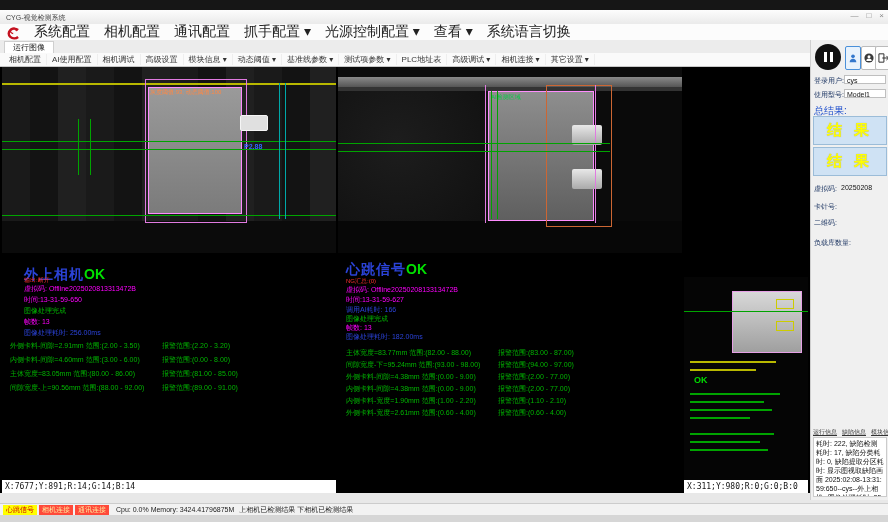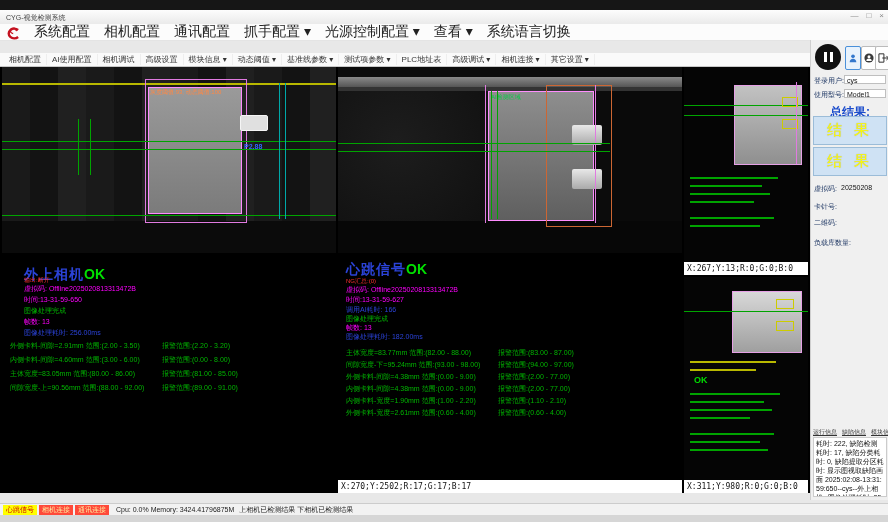--- a/index.html
+++ b/index.html
@@ -55,23 +55,23 @@
   .sim.y2{background:#b8b800;}
 
   
   .side-panel{position:absolute;left:810px;top:40px;width:78px;height:460px;background:#f0f0f0;border-left:1px solid #cfcfcf;box-sizing:border-box;}
   .pause-btn{position:absolute;left:4px;top:4px;width:26px;height:26px;border-radius:50%;background:#111;display:flex;align-items:center;justify-content:center;gap:3px;cursor:pointer;}
   .pause-btn i{display:block;width:3px;height:10px;background:#fff;}
   .icon-btn{position:absolute;top:6px;width:14px;height:22px;border:1px solid #bbb;background:#fff;border-radius:2px;display:flex;align-items:center;justify-content:center;}
   .icon-btn.selected{border-color:#4a90d9;background:#e8f2fc;}
   .sp-label{position:absolute;left:3px;font-size:7px;color:#223a66;white-space:nowrap;}
   .sp-value{position:absolute;left:33px;width:42px;height:9px;background:#fff;border:1px solid #bfbfbf;font-size:7px;color:#111;line-height:9px;padding-left:2px;box-sizing:border-box;}
-  .sp-strong{position:absolute;left:19px;font-size:12px;font-weight:bold;color:#1b4ccc;}
+  .sp-strong{position:absolute;left:3px;font-size:10px;font-weight:normal;color:#1b4ccc;}
   .result-box{position:absolute;left:2px;width:72px;height:27px;background:#cfe2f4;border:1px solid #9bbcd8;
-              display:flex;align-items:center;justify-content:center;font-size:15px;font-weight:normal;color:#ffff00;
+              display:flex;align-items:center;justify-content:center;font-size:15px;font-weight:bold;color:#ffff00;
               text-shadow:0 0 1px #999;letter-spacing:4px;}
   .log-tabs{position:absolute;left:2px;top:388px;width:74px;display:flex;gap:5px;}
   .log-tabs span{font-size:6px;color:#333;text-decoration:underline;white-space:nowrap;}
   .log-box{position:absolute;left:2px;top:397px;width:74px;height:60px;background:#fff;border:1px solid #ccc;
            font-size:7px;color:#111;line-height:9px;padding:1px 2px;box-sizing:border-box;word-break:break-all;overflow:hidden;}
 
   
   .gap-strip{position:absolute;left:0;top:493px;width:810px;height:10px;background:#e8e8e8;}
   .status-bar{position:absolute;left:0;top:503px;width:888px;height:12px;background:#f2f2f2;border-top:1px solid #ccc;display:flex;align-items:center;padding-left:3px;box-sizing:border-box;}
   .badge{font-size:7px;padding:0 3px;margin-right:2px;line-height:10px;}
@@ -107,20 +107,23 @@
     </span>
     <span class="menu-item">系统配置</span>
     <span class="menu-item">相机配置</span>
     <span class="menu-item">通讯配置</span>
     <span class="menu-item">抓手配置 ▾</span>
     <span class="menu-item">光源控制配置 ▾</span>
     <span class="menu-item">查看 ▾</span>
     <span class="menu-item">系统语言切换</span>
   </div>
 
+  <div class="tabstrip">
+    <div class="tab">运行图像</div>
+  </div>
 
   <div class="toolbar">
     <span class="tool-item">相机配置</span>
     <span class="tool-item">AI使用配置</span>
     <span class="tool-item">相机调试</span>
     <span class="tool-item">高级设置</span>
     <span class="tool-item">模块信息 ▾</span>
     <span class="tool-item">动态阈值 ▾</span>
     <span class="tool-item">基准线参数 ▾</span>
     <span class="tool-item">测试项参数 ▾</span>
@@ -169,20 +172,21 @@
         </div>
         <div class="m-row" style="top:116px;">
           <span class="m-text">主体宽度=83.05mm 范围:(80.00 - 86.00)</span>
           <span class="m-alarm">报警范围:(81.00 - 85.00)</span>
         </div>
         <div class="m-row" style="top:130px;">
           <span class="m-text">间隙宽度-上=90.56mm 范围:(88.00 - 92.00)</span>
           <span class="m-alarm">报警范围:(89.00 - 91.00)</span>
         </div>
       </div>
+      <div class="coord-bar">X:7677;Y:891;R:14;G:14;B:14</div>
     </div>
 
     <div class="cam-panel" style="left:338px;width:344px;">
       <div class="cam-image" style="width:344px;background:#0c0c0c;">
         <div class="abs" style="left:0;top:10px;width:344px;height:10px;background:linear-gradient(#8a8a8a,#555);"></div>
         <div class="abs" style="left:0;top:20px;width:344px;height:4px;background:#333;"></div>
         <div class="abs" style="left:0;top:24px;width:150px;height:130px;background:radial-gradient(circle at 40% 40%,#1d1d1d,#101010);"></div>
         <div class="abs" style="left:272px;top:24px;width:72px;height:130px;background:#0a0a0a;"></div>
         <div class="abs" style="left:0;top:154px;width:344px;height:32px;background:#070707;"></div>
         <div class="abs" style="left:150px;top:24px;width:104px;height:128px;background:linear-gradient(180deg,#8e8e8e,#5f5f5f);border:1px solid #ff8cff;"></div>
@@ -226,38 +230,22 @@
         </div>
         <div class="m-row" style="top:143px;">
           <span class="m-text">内侧卡料-宽度=1.90mm 范围:(1.00 - 2.20)</span>
           <span class="m-alarm">报警范围:(1.10 - 2.10)</span>
         </div>
         <div class="m-row" style="top:155px;">
           <span class="m-text">外侧卡料-宽度=2.61mm 范围:(0.60 - 4.00)</span>
           <span class="m-alarm">报警范围:(0.60 - 4.00)</span>
         </div>
       </div>
-      <div class="coord-bar">X:270;Y:2502;R:17;G:17;B:17</div>
-    </div>
-
-    <div class="mini" style="left:684px;top:0;height:208px;">
-      <div class="abs" style="left:50px;top:18px;width:66px;height:78px;background:linear-gradient(180deg,#c2c2c2,#8f8f8f);border:1px solid #e6a0e6;"></div>
-      <div class="hline g" style="left:0;top:38px;width:124px;"></div>
-      <div class="hline g" style="left:0;top:48px;width:124px;"></div>
-      <div class="abs" style="left:98px;top:30px;width:14px;height:8px;border:1px solid #cccc00;"></div>
-      <div class="abs" style="left:98px;top:52px;width:14px;height:8px;border:1px solid #cccc00;"></div>
-      <div class="vline m" style="left:112px;top:15px;height:82px;"></div>
-      <div class="sim g2" style="left:6px;top:110px;width:88px;"></div>
-      <div class="sim g2" style="left:6px;top:118px;width:72px;"></div>
-      <div class="sim g2" style="left:6px;top:126px;width:80px;"></div>
-      <div class="sim g2" style="left:6px;top:134px;width:64px;"></div>
-      <div class="sim g2" style="left:6px;top:150px;width:84px;"></div>
-      <div class="sim g2" style="left:6px;top:158px;width:70px;"></div>
-      <div class="coord-bar">X:267;Y:13;R:0;G:0;B:0</div>
-    </div>
+    </div>
+
 
     <div class="mini" style="left:684px;top:210px;height:216px;">
       <div class="abs" style="left:48px;top:14px;width:68px;height:60px;background:linear-gradient(180deg,#d8d8d8,#9f9f9f);border:1px solid #e6a0e6;"></div>
       <div class="hline g" style="left:0;top:34px;width:124px;"></div>
       <div class="abs" style="left:92px;top:22px;width:16px;height:8px;border:1px solid #cccc00;"></div>
       <div class="abs" style="left:92px;top:44px;width:16px;height:8px;border:1px solid #cccc00;"></div>
       <div class="sim y2" style="left:6px;top:84px;width:86px;"></div>
       <div class="sim y2" style="left:6px;top:92px;width:66px;"></div>
       <div class="ov-label" style="left:10px;top:98px;font-size:9px;font-weight:bold;color:#00dd00;">OK</div>
       <div class="sim g2" style="left:6px;top:116px;width:90px;"></div>

